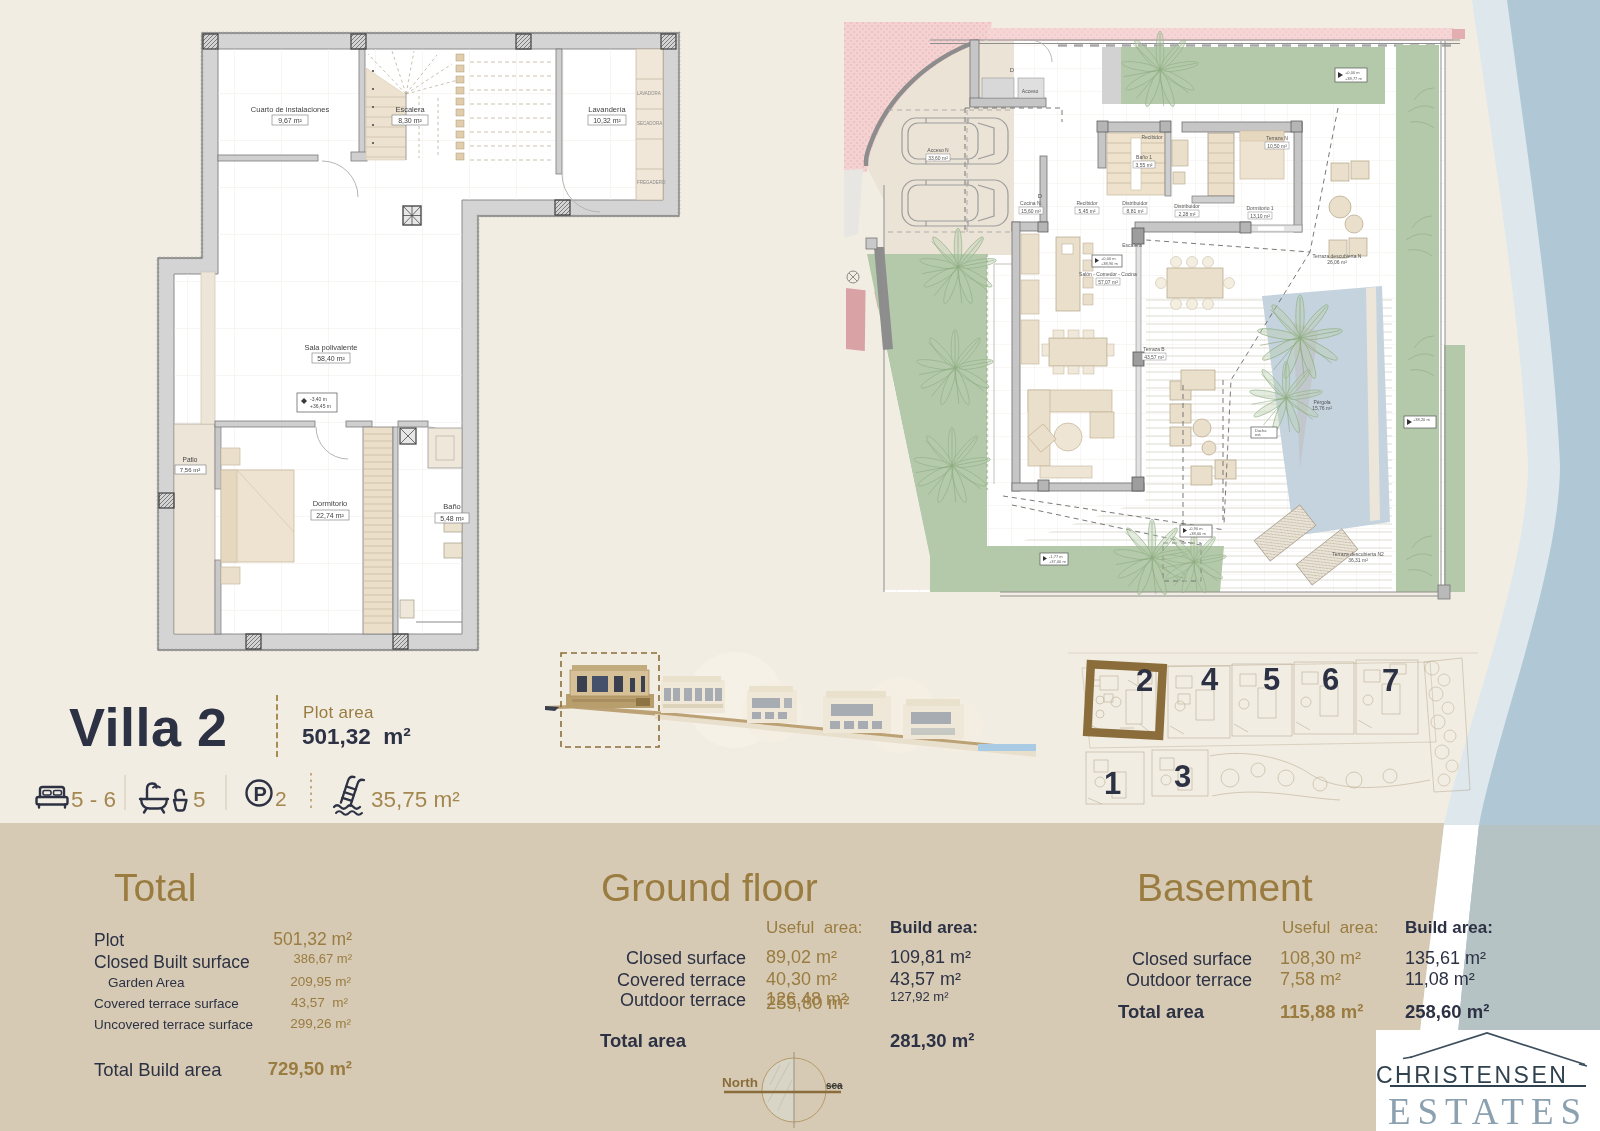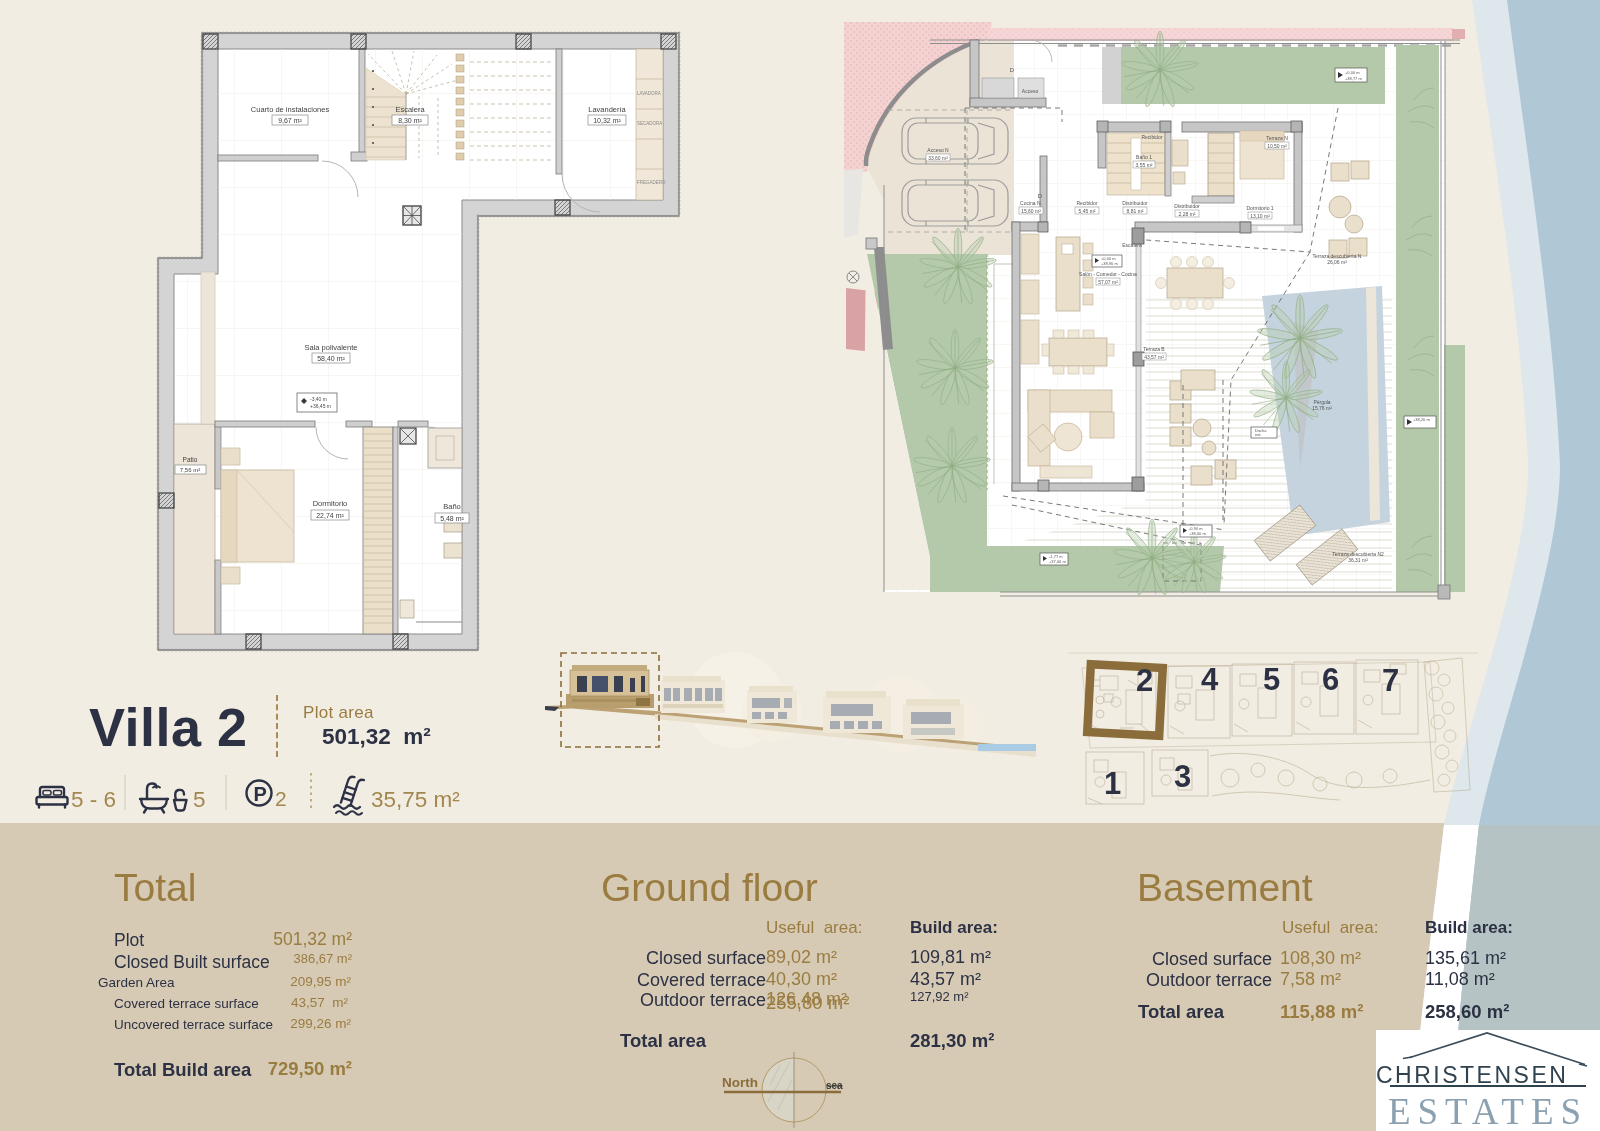--- a/index.html
+++ b/index.html
@@ -1,19 +1,19 @@
 <!DOCTYPE html>
 <html><head>
 <meta charset="utf-8">
 <style>
   html,body{margin:0;padding:0;}
   body{width:1600px;height:1131px;overflow:hidden;font-family:"Liberation Sans",sans-serif;}
   .page{position:relative;width:1600px;height:1131px;background:#f2ede3;overflow:hidden;}
   .abs{position:absolute;}
-  .navy{color:#2c3144;margin-left:20px;}
+  .navy{color:#2c3144;}
   .gold{color:#9a7c41;}
 </style>
 </head>
 <body>
 <div class="page">
 
 <div class="abs" style="left:0;top:823px;width:1600px;height:308px;background:#d6cab4;"></div>
 
 <svg class="abs" style="left:0;top:0;" width="1600" height="1131" viewBox="0 0 1600 1131">
   <path d="M1472,0 C1495,160 1522,330 1528,465 C1528,570 1464,730 1444,825 C1432,930 1418,1030 1412,1131 L1600,1131 L1600,0 Z" fill="#dde7ec"></path>
@@ -926,27 +926,27 @@
 </svg>
 
 <div class="abs" id="totals" style="left:0;top:0;width:1600px;height:1131px;">
 
   <div class="abs gold" style="left:114px;top:866px;font-size:39px;">Total</div>
 
   <div class="abs navy" style="left:94px;top:930px;font-size:17.5px;">Plot</div>
   <div class="abs gold" style="left:152px;top:929px;width:200px;font-size:17.5px;text-align:right;">501,32 m²</div>
   <div class="abs navy" style="left:94px;top:952px;font-size:17.5px;">Closed Built surface</div>
   <div class="abs gold" style="left:152px;top:951px;width:200px;font-size:13px;text-align:right;">386,67 m²</div>
-  <div class="abs navy" style="left:78px;top:975px;font-size:13.5px;text-align:center;">Garden Area</div>
+  <div class="abs navy" style="left:108px;top:975px;font-size:13.5px;text-align:center;">Garden Area</div>
   <div class="abs gold" style="left:152px;top:974px;width:199px;font-size:13.5px;text-align:right;">209,95 m²</div>
   <div class="abs navy" style="left:94px;top:996px;font-size:13.5px;">Covered terrace surface</div>
   <div class="abs gold" style="left:152px;top:995px;width:196px;font-size:13.5px;text-align:right;">43,57&nbsp; m²</div>
   <div class="abs navy" style="left:94px;top:1017px;font-size:13.5px;">Uncovered terrace surface</div>
   <div class="abs gold" style="left:152px;top:1016px;width:199px;font-size:13.5px;text-align:right;">299,26 m²</div>
-  <div class="abs navy" style="left:94px;top:1059px;font-size:18.5px;font-weight:bold;">Total Build area</div>
+  <div class="abs navy" style="left:94px;top:1059px;font-size:18.5px;font-weight:normal;">Total Build area</div>
   <div class="abs gold" style="left:152px;top:1058px;width:200px;font-size:18.5px;font-weight:bold;text-align:right;">729,50 m²</div>
 
   <div class="abs gold" style="left:601px;top:866px;font-size:39px;">Ground floor</div>
 
   <div class="abs gold" style="left:766px;top:918px;font-size:17px;">Useful&nbsp; area:</div>
   <div class="abs navy" style="left:890px;top:918px;font-size:17px;font-weight:bold;">Build area:</div>
 
   <div class="abs navy" style="left:560px;top:948px;width:186px;font-size:18px;text-align:right;">Closed surface</div>
   <div class="abs gold" style="left:766px;top:947px;font-size:18px;">89,02 m²</div>
   <div class="abs navy" style="left:890px;top:947px;font-size:18px;">109,81 m²</div>

